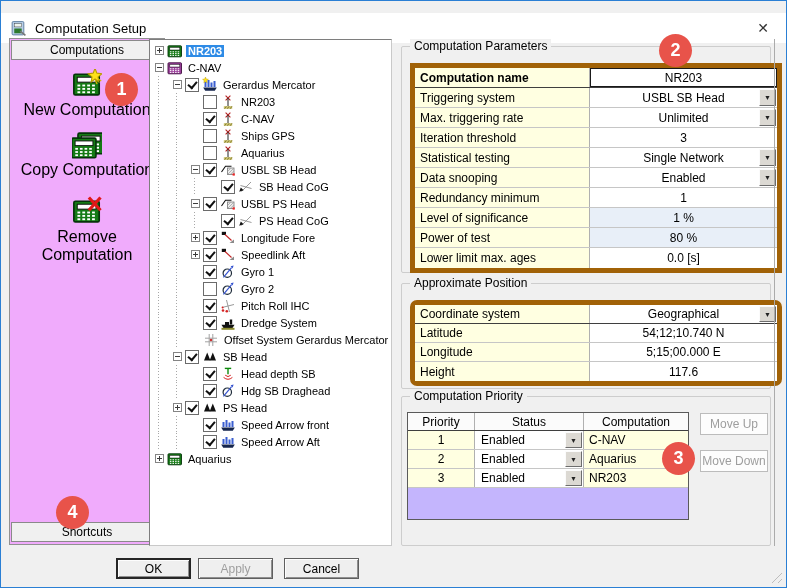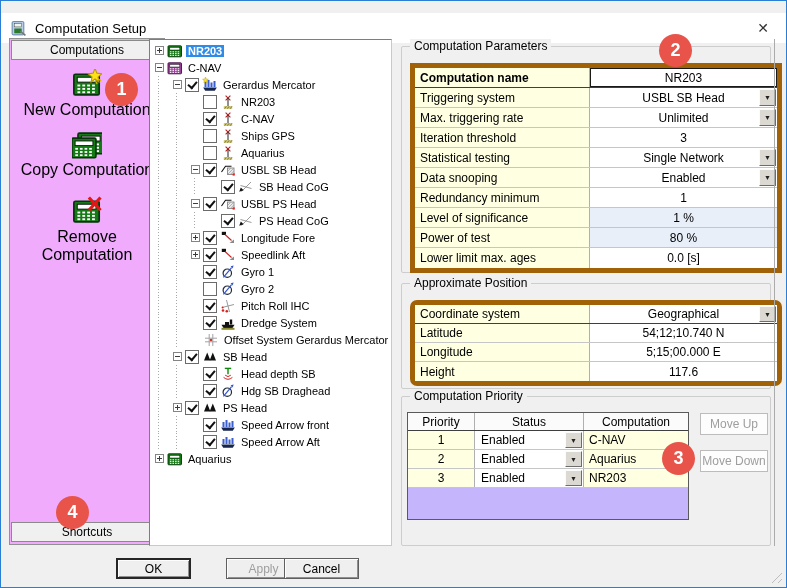--- a/index.html
+++ b/index.html
@@ -60,21 +60,21 @@
   .c-sta{width:109px;padding-left:6px;background:#fff;}
   .c-com{flex:1;padding-left:5px;background:var(--yellow,#ffffe1);}
   .lhdr .lcell{background:#fbfbfb;justify-content:center;padding-left:0;}
   .move-btn{position:absolute;left:298px;width:68px;height:22px;border:1px solid #bcbcbc;background:#fdfdfd;color:#9e9e9e;font-size:12px;display:flex;align-items:center;justify-content:center;box-sizing:border-box;}
   .mv-up{top:16px;}
   .mv-dn{top:53px;}
   .right-edge{position:absolute;left:773px;top:38px;width:1px;height:507px;background:#ababab;}
   
   .btn{position:absolute;top:557px;width:75px;height:21px;font-size:12px;display:flex;align-items:center;justify-content:center;background:#efefef;border:1px solid #5f5f5f;box-shadow:inset 1px 1px 0 #fdfdfd,inset -1px -1px 0 #8f8f8f;box-sizing:border-box;}
   .btn-ok{left:115px;border:2px solid #262626;}
-  .btn-apply{left:197px;color:#9e9e9e;margin-left:28px;}
+  .btn-apply{left:197px;color:#9e9e9e;}
   .btn-cancel{left:283px;}
   .grip{position:absolute;right:4px;bottom:4px;width:13px;height:13px;background:repeating-linear-gradient(135deg,transparent 0 3px,#bdbdbd 3px 4px);clip-path:polygon(100% 0,100% 100%,0 100%);}
   
   .ann{position:absolute;width:33px;height:33px;border-radius:50%;background:var(--accent,#e8534a);color:#fff;font-size:18px;font-weight:bold;display:flex;align-items:center;justify-content:center;z-index:5;}
   .ann-1{left:104px;top:72px;}
   .ann-2{left:658px;top:33px;}
   .ann-3{left:661px;top:441px;}
   .ann-4{left:55px;top:495px;}
 </style>
 </head>

